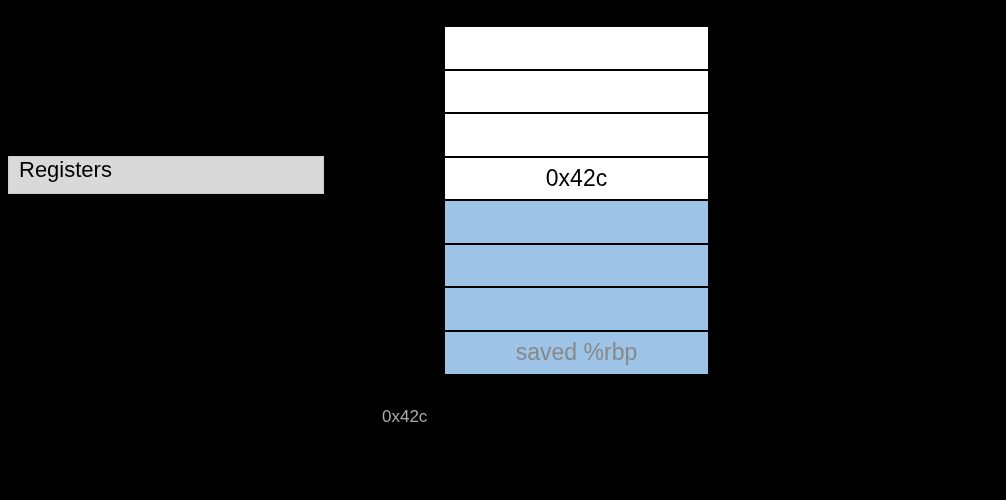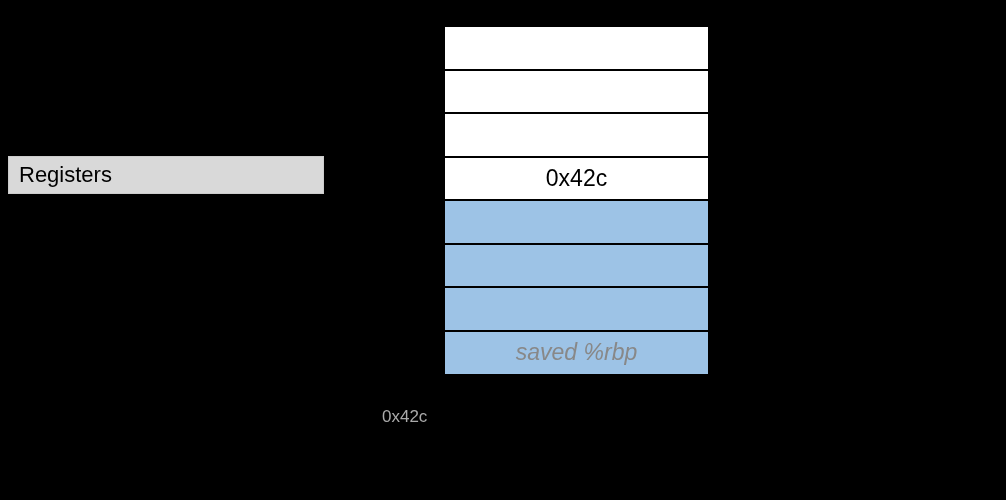--- a/index.html
+++ b/index.html
@@ -14,21 +14,21 @@
   }
   .registers-box {
     position: absolute;
     left: 8px;
     top: 156px;
     width: 316px;
     height: 38px;
     background: #d9d9d9;
     border: 1px solid #ccc;
     display: flex;
-    align-items: center;
+    align-items: flex-start;
     padding-left: 10px;
     font-size: 22px;
     color: #000;
     box-sizing: border-box;
   }
   .stack {
     position: absolute;
     left: 443px;
     top: 25px;
   }
@@ -40,21 +40,21 @@
     box-sizing: border-box;
     display: flex;
     align-items: center;
     justify-content: center;
     font-size: 23px;
     color: #000;
   }
   .cell:first-child { margin-top: 0; }
   .white { background: #fff; }
   .blue  { background: #9dc3e6; }
-  .faded { color: #888; font-style: italic; }
+  .faded { color: #888; }
   .addr-label {
     position: absolute;
     left: 382px;
     top: 407px;
     font-size: 17px;
     color: #aaa;
   }
 </style>
 </head>
 <body>

